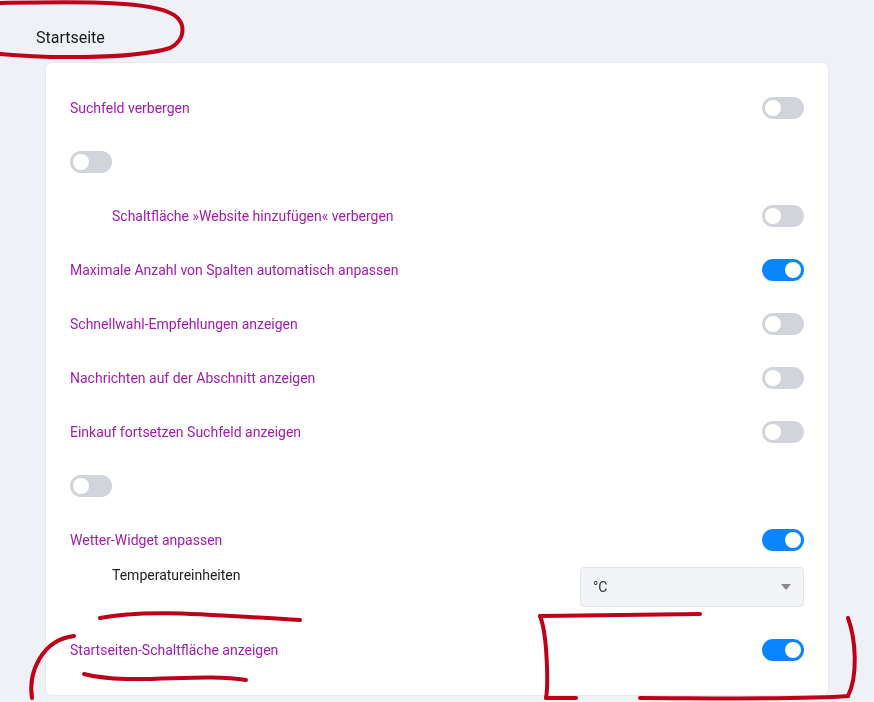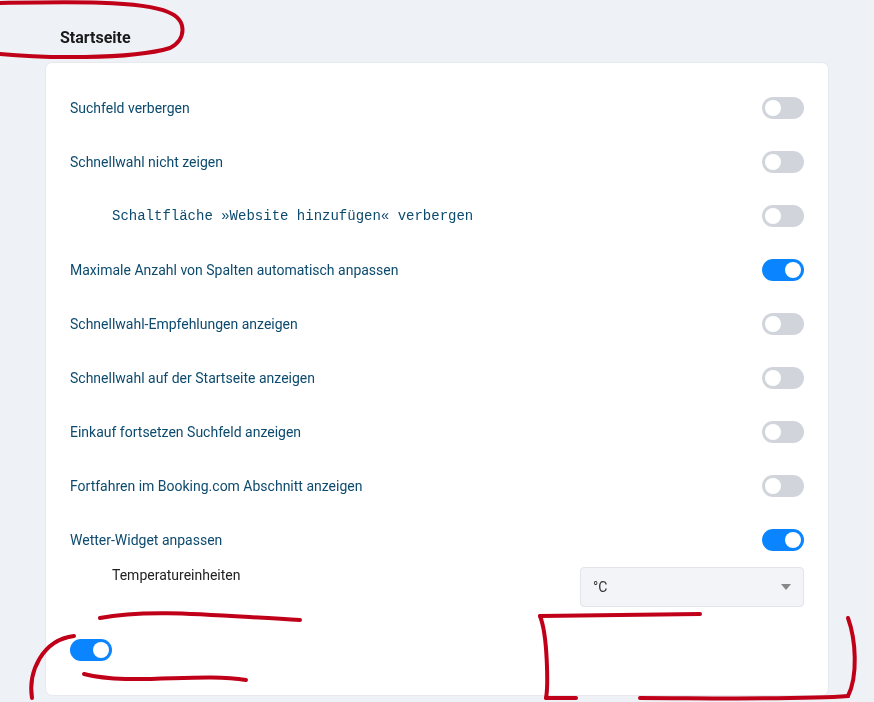--- a/index.html
+++ b/index.html
@@ -6,42 +6,41 @@
     body {
       font-family: -apple-system, BlinkMacSystemFont, "Segoe UI", Roboto, Arial, sans-serif;
       background: #eef2f6;
       width: 874px;
       height: 702px;
       overflow: hidden;
       position: relative;
     }
     .page-title {
       font-size: 16px;
-      font-weight: 700;
+      font-weight: 400;
       color: #1a1a1a;
-      padding: 28px 0 0 60px;
+      padding: 28px 0 0 36px;
     }
     .panel {
       background: #ffffff;
       border-radius: 6px;
       margin: 16px 46px 0 46px;
       padding: 18px 24px 18px 24px;
       box-shadow: 0 0 0 1px rgba(0,0,0,0.03);
     }
     .row {
       display: flex;
       align-items: center;
       justify-content: space-between;
       min-height: 54px;
       font-size: 14px;
-      color: #0c4a6e;
+      color: #a21caf;
     }
     .row.indent .label {
       padding-left: 42px;
-      font-family: Liberation Mono, monospace;
     }
     .label { flex: 1; }
     .toggle {
       position: relative;
       width: 42px;
       height: 22px;
       border-radius: 11px;
       background: #d1d5db;
       cursor: pointer;
       flex-shrink: 0;
@@ -113,21 +112,20 @@
 <div class="panel">
 
   <div class="row">
     <div class="label">Suchfeld verbergen</div>
     <div class="toggle">
         <div class="knob"></div>
       </div>
   </div>
 
   <div class="row">
-    <div class="label">Schnellwahl nicht zeigen</div>
     <div class="toggle">
         <div class="knob"></div>
       </div>
   </div>
 
   <div class="row indent">
     <div class="label">Schaltfläche »Website hinzufügen« verbergen</div>
     <div class="toggle">
         <div class="knob"></div>
       </div>
@@ -141,35 +139,34 @@
   </div>
 
   <div class="row">
     <div class="label">Schnellwahl-Empfehlungen anzeigen</div>
     <div class="toggle">
         <div class="knob"></div>
       </div>
   </div>
 
   <div class="row">
-    <div class="label">Schnellwahl auf der Startseite anzeigen</div>
+    <div class="label">Nachrichten auf der Abschnitt anzeigen</div>
     <div class="toggle">
         <div class="knob"></div>
       </div>
   </div>
 
   <div class="row">
     <div class="label">Einkauf fortsetzen Suchfeld anzeigen</div>
     <div class="toggle">
         <div class="knob"></div>
       </div>
   </div>
 
   <div class="row">
-    <div class="label">Fortfahren im Booking.com Abschnitt anzeigen</div>
     <div class="toggle">
         <div class="knob"></div>
       </div>
   </div>
 
   <div class="row">
     <div class="label">Wetter-Widget anpassen</div>
     <div class="toggle on">
         <div class="knob"></div>
       </div>
@@ -177,20 +174,21 @@
 
   <div class="select-row">
     <div class="label">Temperatureinheiten</div>
     <div class="select">
       <span>°C</span>
       <span class="caret"></span>
     </div>
   </div>
 
   <div class="row">
+    <div class="label">Startseiten-Schaltfläche anzeigen</div>
     <div class="toggle on">
         <div class="knob"></div>
       </div>
   </div>
 
 </div>
 
 <svg class="annot" viewBox="0 0 874 702">
   <g fill="none" stroke="#c00018" stroke-width="4" stroke-linecap="round" stroke-linejoin="round">
 

